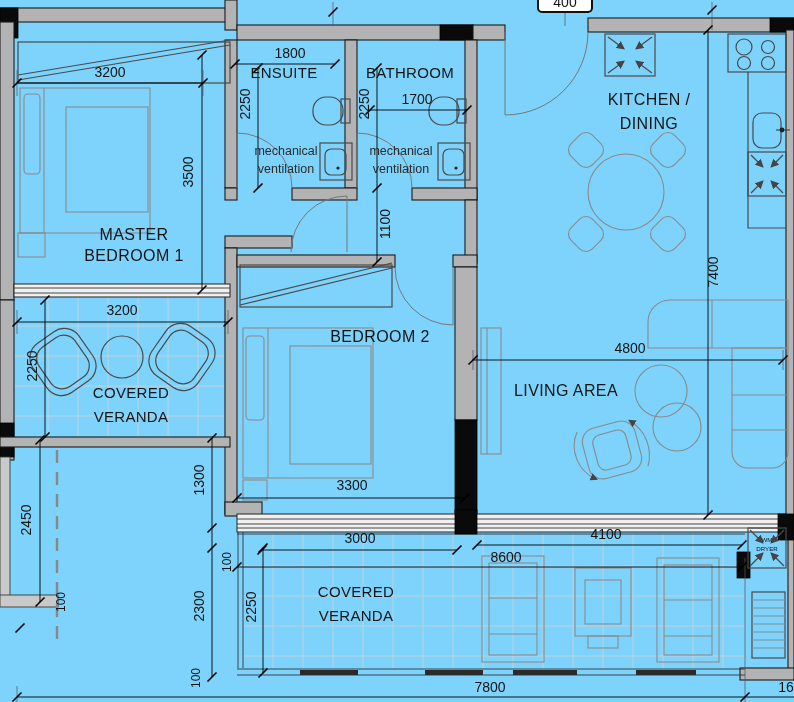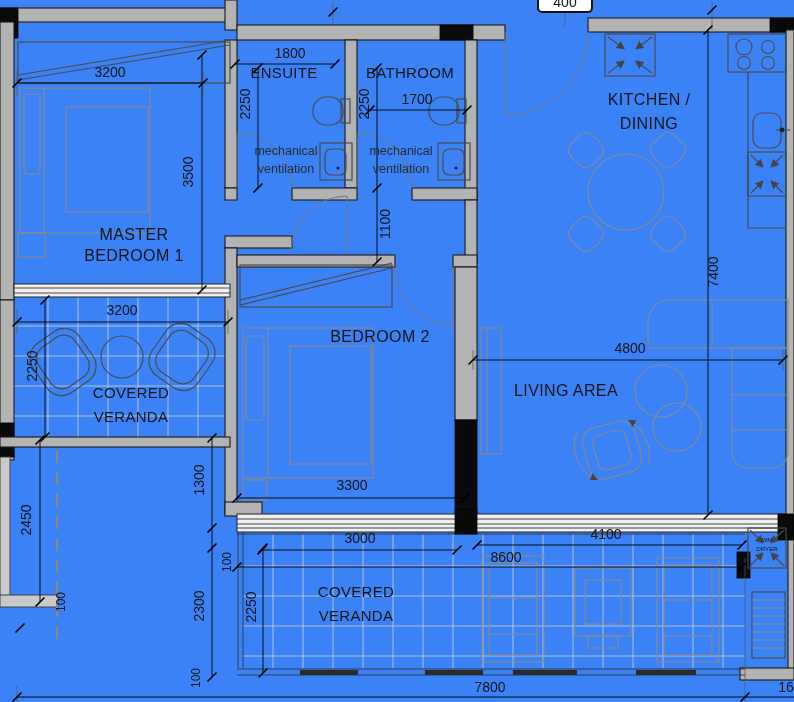--- a/index.html
+++ b/index.html
@@ -1,16 +1,16 @@
 <!DOCTYPE html>
 <html><head>
 <meta charset="utf-8">
 <style>
   html,body{margin:0;padding:0;background:#fff;}
-  .plan-wrap{width:794px;height:702px;background:#3b82f6;overflow:hidden;}
+  .plan-wrap{width:794px;height:702px;background:#7dd3fc;overflow:hidden;}
   svg{display:block;font-family:"Liberation Sans",sans-serif;}
   .wall{fill:#b3b3b3;stroke:#1a1a1a;stroke-width:1.1;}
   .wall-lt{fill:#c9c9c9;stroke:#3a3a3a;stroke-width:0.9;}
   .col{fill:#0a0a0a;stroke:#000;stroke-width:0.8;}
   .glaz{fill:#f0f0f0;stroke:#222;stroke-width:1;}
   .gl{stroke:#333;stroke-width:0.9;fill:none;}
   .furn{fill:none;stroke:#4a4a4a;stroke-width:1.2;}
   .furn-lt{fill:none;stroke:#8a8a8a;stroke-width:1.1;}
   .tile{stroke:#d2d2d2;stroke-width:0.8;}
   .dim{stroke:#000;stroke-width:0.9;fill:none;}

